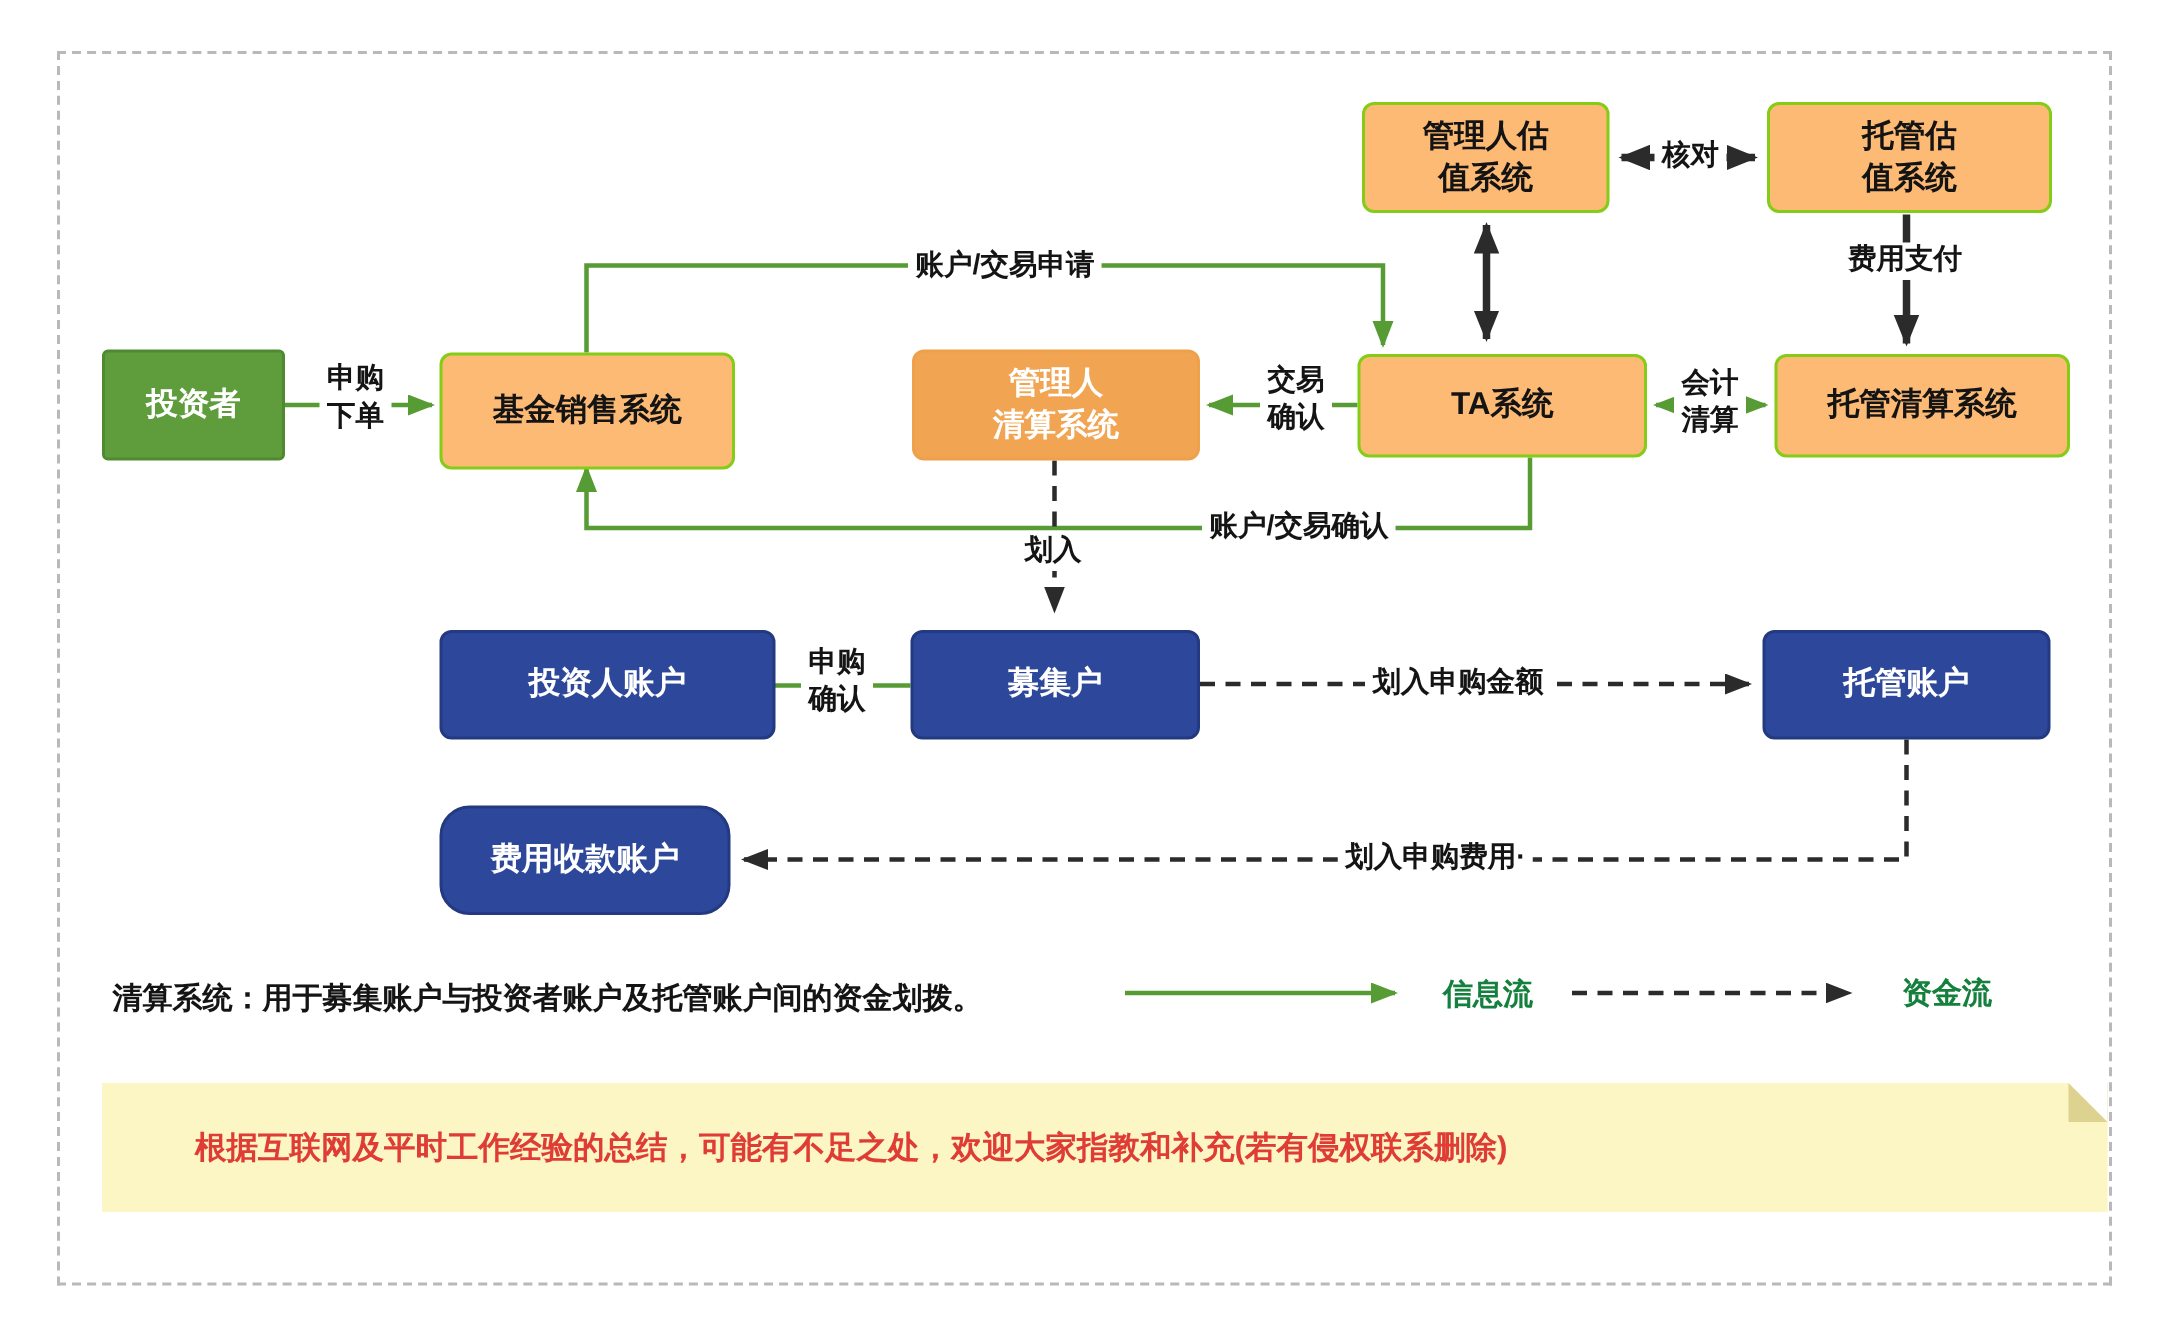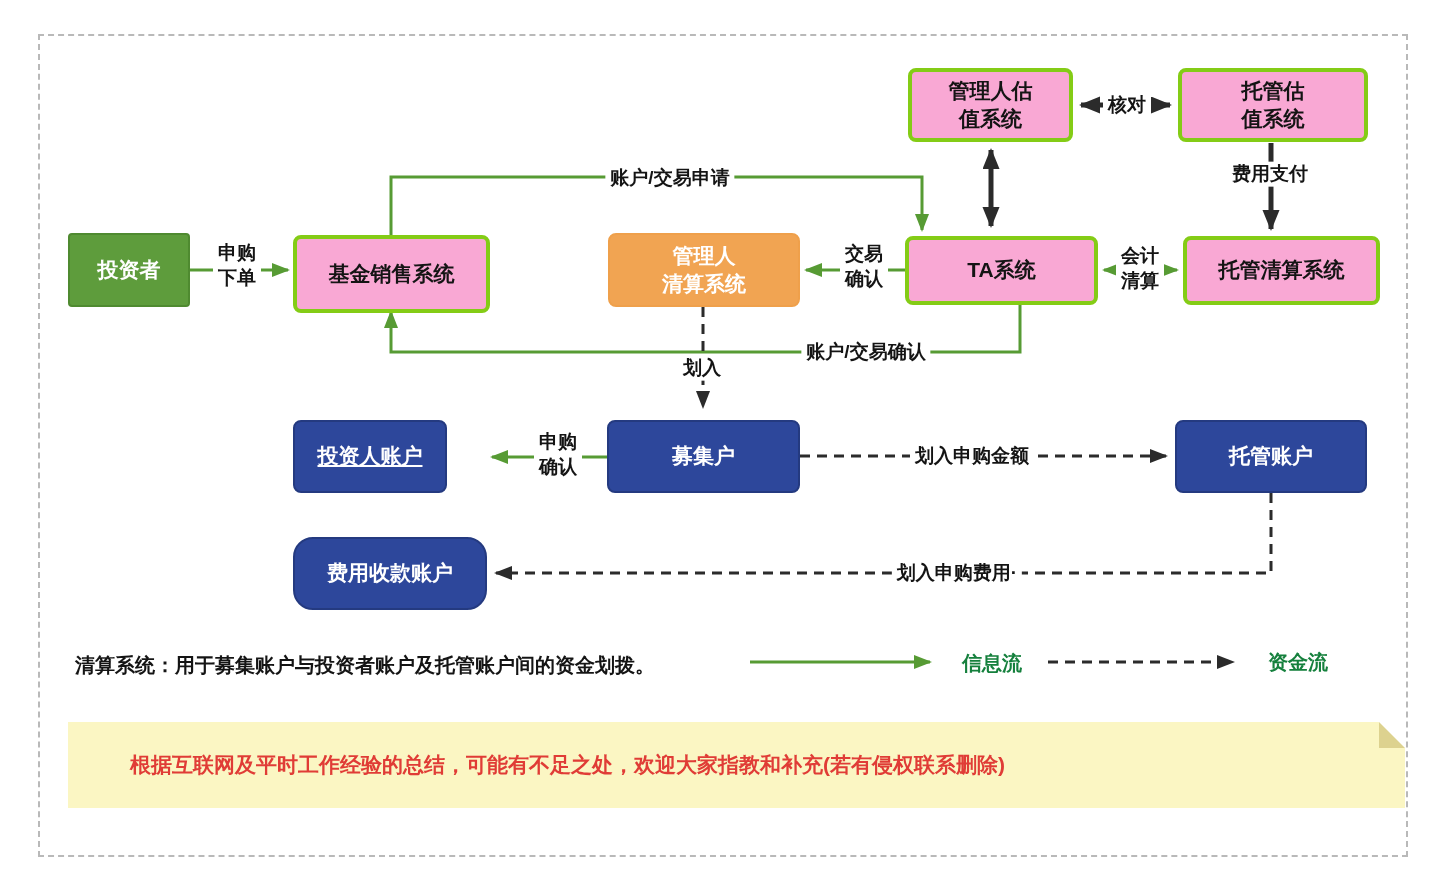--- a/index.html
+++ b/index.html
@@ -1,21 +1,21 @@
 <!DOCTYPE html>
 <html><head>
 <meta charset="utf-8">
 <style>
   html,body{margin:0;padding:0;background:#fff;font-family:"Liberation Sans","DejaVu Sans",sans-serif;}
   .canvas{position:relative;width:1441px;height:894px;background:#fff;overflow:hidden;}
   .frame{position:absolute;left:38px;top:34px;width:1366px;height:819px;border:2px dashed #b9b9b9;}
   svg.connectors{position:absolute;left:0;top:0;width:1441px;height:894px;pointer-events:none;}
   .node{position:absolute;display:flex;align-items:center;justify-content:center;text-align:center;
         font-weight:bold;font-size:21px;line-height:1.35;white-space:pre-line;border-radius:8px;box-sizing:border-box;}
-  .white-box{background:#f9a8d4;border:4px solid #84cc16;color:#141414;}
+  .white-box{background:#fdba74;border:2px solid #84cc16;color:#141414;}
   .green-box{background:#5e9c3c;border:2px solid #4f8a30;color:#ffffff;border-radius:4px;}
   .orange-box{background:#f1a452;border:2px solid #efa04b;color:#ffffff;}
   .blue-box{background:#2d479b;border:2px solid #243a80;color:#ffffff;}
   .elabel{position:absolute;transform:translate(-50%,-50%);background:#ffffff;padding:0 5px;
           font-weight:bold;font-size:19px;line-height:1.3;white-space:pre-line;text-align:center;color:#141414;}
   .caption{position:absolute;left:75px;top:652px;font-weight:bold;font-size:20px;color:#141414;}
   .legend-label{position:absolute;transform:translateY(-50%);font-weight:bold;font-size:20px;color:#15803d;margin-left:21px;}
   .sticky{position:absolute;left:68px;top:722px;width:1337px;height:86px;background:#fbf6c3;
           display:flex;align-items:center;}
   .sticky .fold{position:absolute;top:0;right:0;width:0;height:0;border-style:solid;
@@ -64,21 +64,21 @@
   <div class="node green-box" style="left:68px;top:233px;width:122px;height:74px;">投资者</div>
   <div class="node white-box" style="left:293px;top:235px;width:197px;height:78px;">基金销售系统</div>
   <div class="node orange-box" style="left:608px;top:233px;width:192px;height:74px;">管理人
 清算系统</div>
   <div class="node white-box" style="left:905px;top:236px;width:193px;height:69px;">TA系统</div>
   <div class="node white-box" style="left:908px;top:68px;width:165px;height:74px;">管理人估
 值系统</div>
   <div class="node white-box" style="left:1178px;top:68px;width:190px;height:74px;">托管估
 值系统</div>
   <div class="node white-box" style="left:1183px;top:236px;width:197px;height:69px;">托管清算系统</div>
-  <div class="node blue-box" style="left:293px;top:420px;width:154px;height:73px;text-decoration:underline;">投资人账户</div>
+  <div class="node blue-box" style="left:293px;top:420px;width:224px;height:73px;">投资人账户</div>
   <div class="node blue-box" style="left:1175px;top:420px;width:192px;height:73px;">托管账户</div>
   <div class="node blue-box" style="left:607px;top:420px;width:193px;height:73px;">募集户</div>
   <div class="node blue-box" style="left:293px;top:537px;width:194px;height:73px;border-radius:20px;">费用收款账户</div>
 
   <div class="elabel" style="left:237px;top:266px;">申购
 下单</div>
   <div class="elabel" style="left:670px;top:178px;">账户/交易申请</div>
   <div class="elabel" style="left:864px;top:267px;">交易
 确认</div>
   <div class="elabel" style="left:1127px;top:105px;">核对</div>

